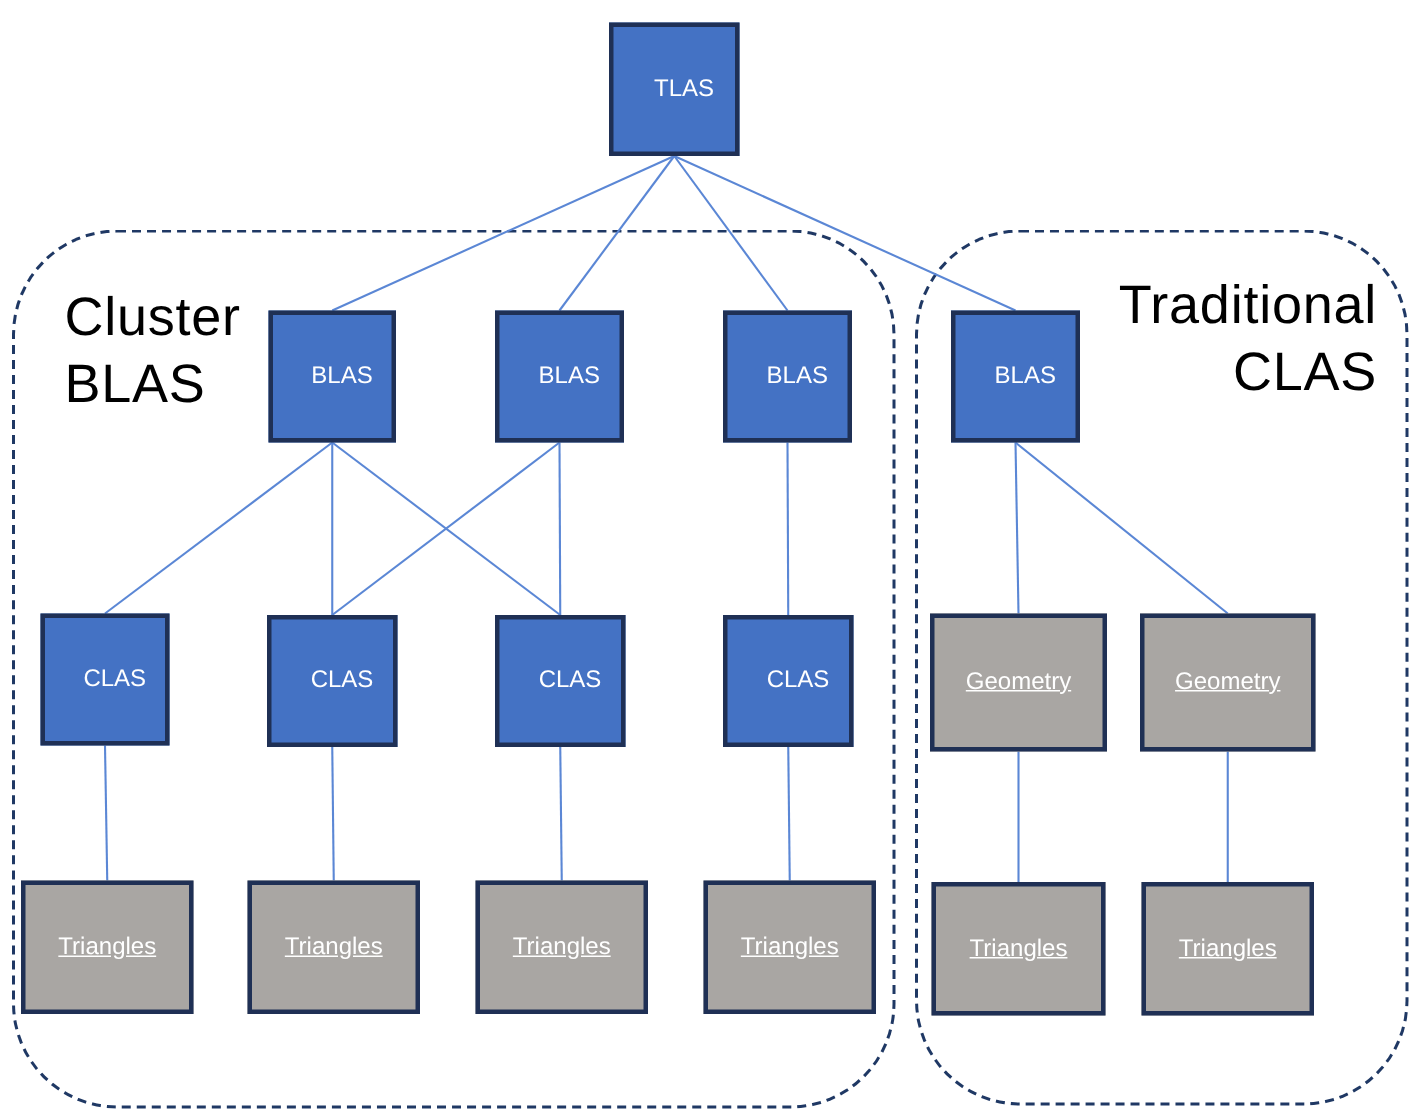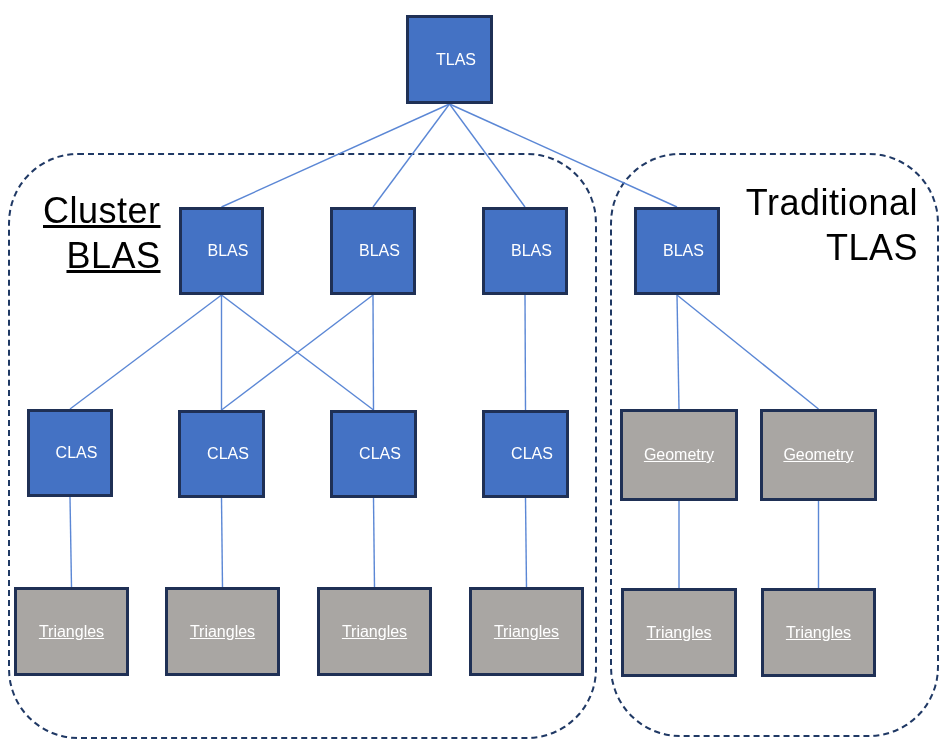--- a/index.html
+++ b/index.html
@@ -12,21 +12,21 @@
     position:absolute;border:2px dashed var(--group-border);
     border-radius:70px;background:transparent;z-index:0;
   }
   .g-left{left:8px;top:153px;width:585px;height:582px;}
   .g-right{left:610px;top:153px;width:325px;height:580px;}
   
   .group-label{
     position:absolute;color:var(--label-text);font-size:36px;line-height:45px;
     white-space:pre-line;z-index:1;letter-spacing:0.5px;
   }
-  .l-cluster{left:43px;top:188px;text-align:right;text-decoration:underline;}
+  .l-cluster{left:43px;top:188px;text-align:left;}
   .l-traditional{left:700px;top:180px;width:218px;text-align:right;}
   
   #edges{position:absolute;left:0;top:0;width:945px;height:743px;z-index:1;}
   
   .node{
     position:absolute;display:flex;align-items:center;justify-content:center;
     color:var(--node-text);font-size:16px;z-index:2;box-sizing:border-box;
     border:3px solid var(--node-border);
   }
   .blue{background:var(--node-blue);padding-left:13px;}
@@ -74,21 +74,21 @@
       <line x1="221.5" y1="498" x2="222.5" y2="587" stroke="#5B87D5" stroke-width="1.4"></line>
       <line x1="373.5" y1="498" x2="374.5" y2="587" stroke="#5B87D5" stroke-width="1.4"></line>
       <line x1="525.5" y1="498" x2="526.5" y2="587" stroke="#5B87D5" stroke-width="1.4"></line>
       <line x1="679" y1="501" x2="679" y2="588" stroke="#5B87D5" stroke-width="1.4"></line>
       <line x1="818.5" y1="501" x2="818.5" y2="588" stroke="#5B87D5" stroke-width="1.4"></line>
     </svg>
 
   <div class="group-label l-cluster">Cluster
 BLAS</div>
   <div class="group-label l-traditional">Traditional
-TLAS</div>
+CLAS</div>
 
   <div class="node blue n-tlas">TLAS</div>
 
   <div class="node blue n-blas1">BLAS</div>
   <div class="node blue n-blas2">BLAS</div>
   <div class="node blue n-blas3">BLAS</div>
   <div class="node blue n-blas4">BLAS</div>
 
   <div class="node blue n-clas1">CLAS</div>
   <div class="node blue n-clas2">CLAS</div>

